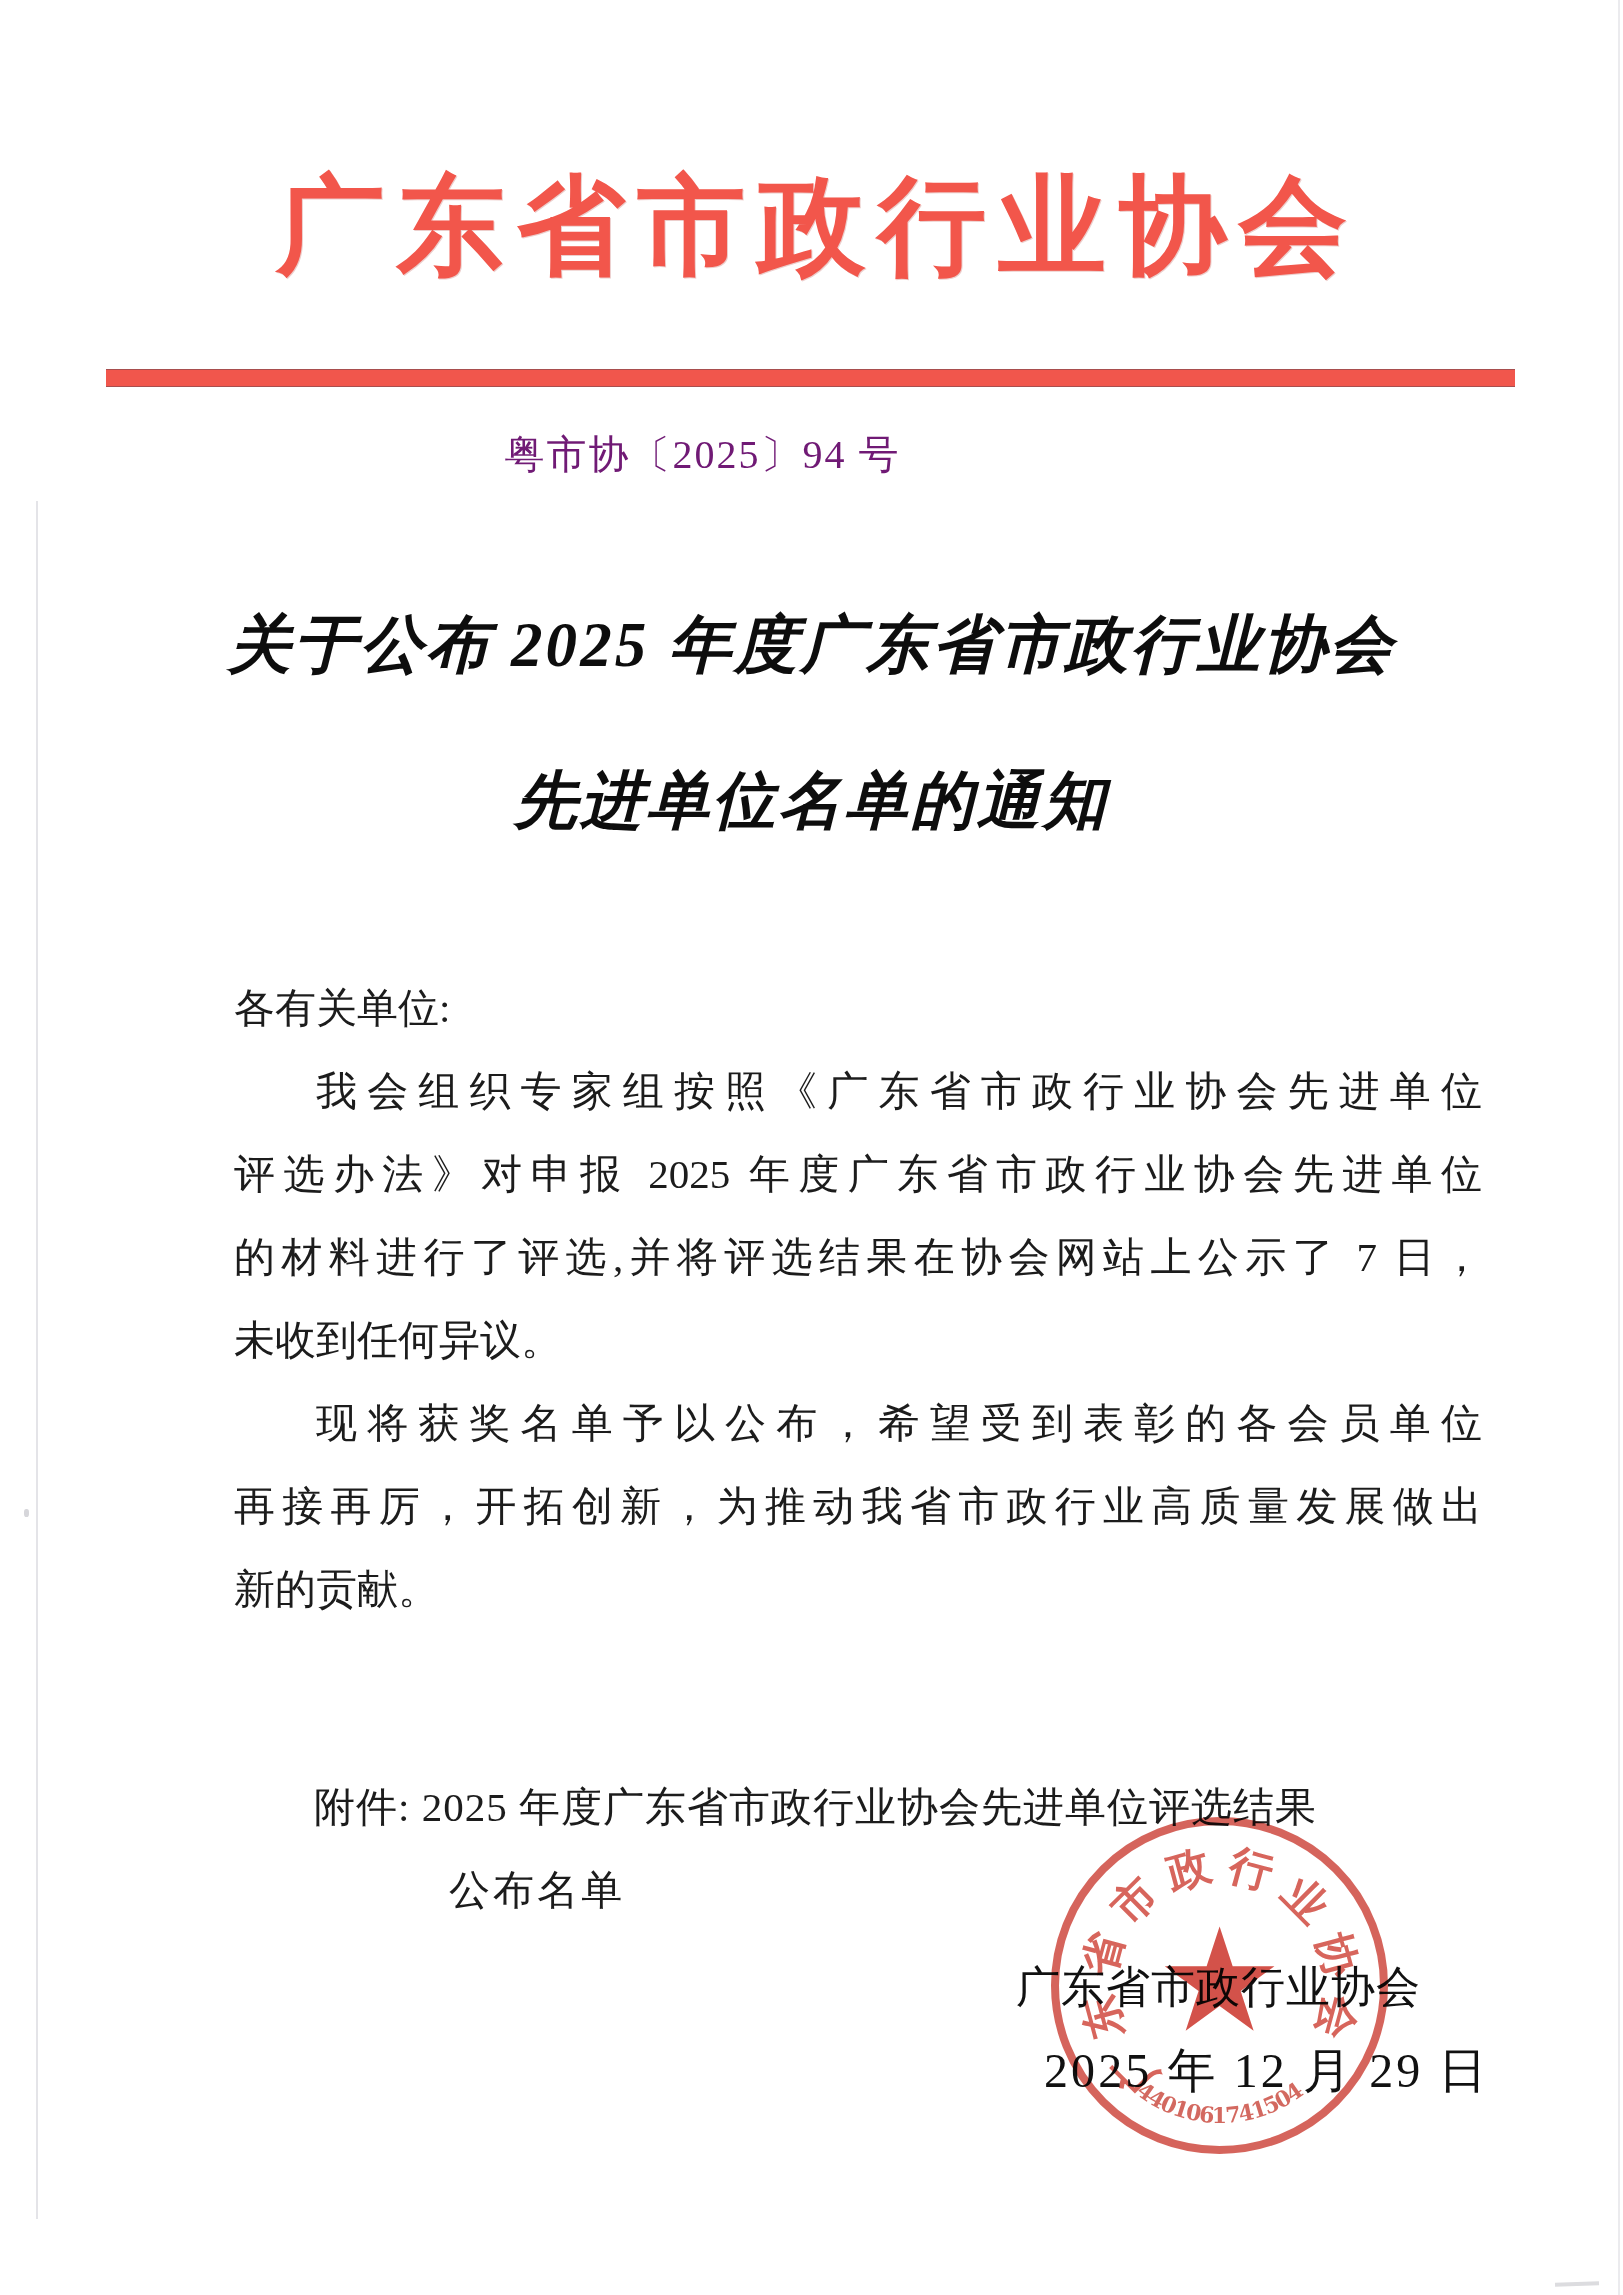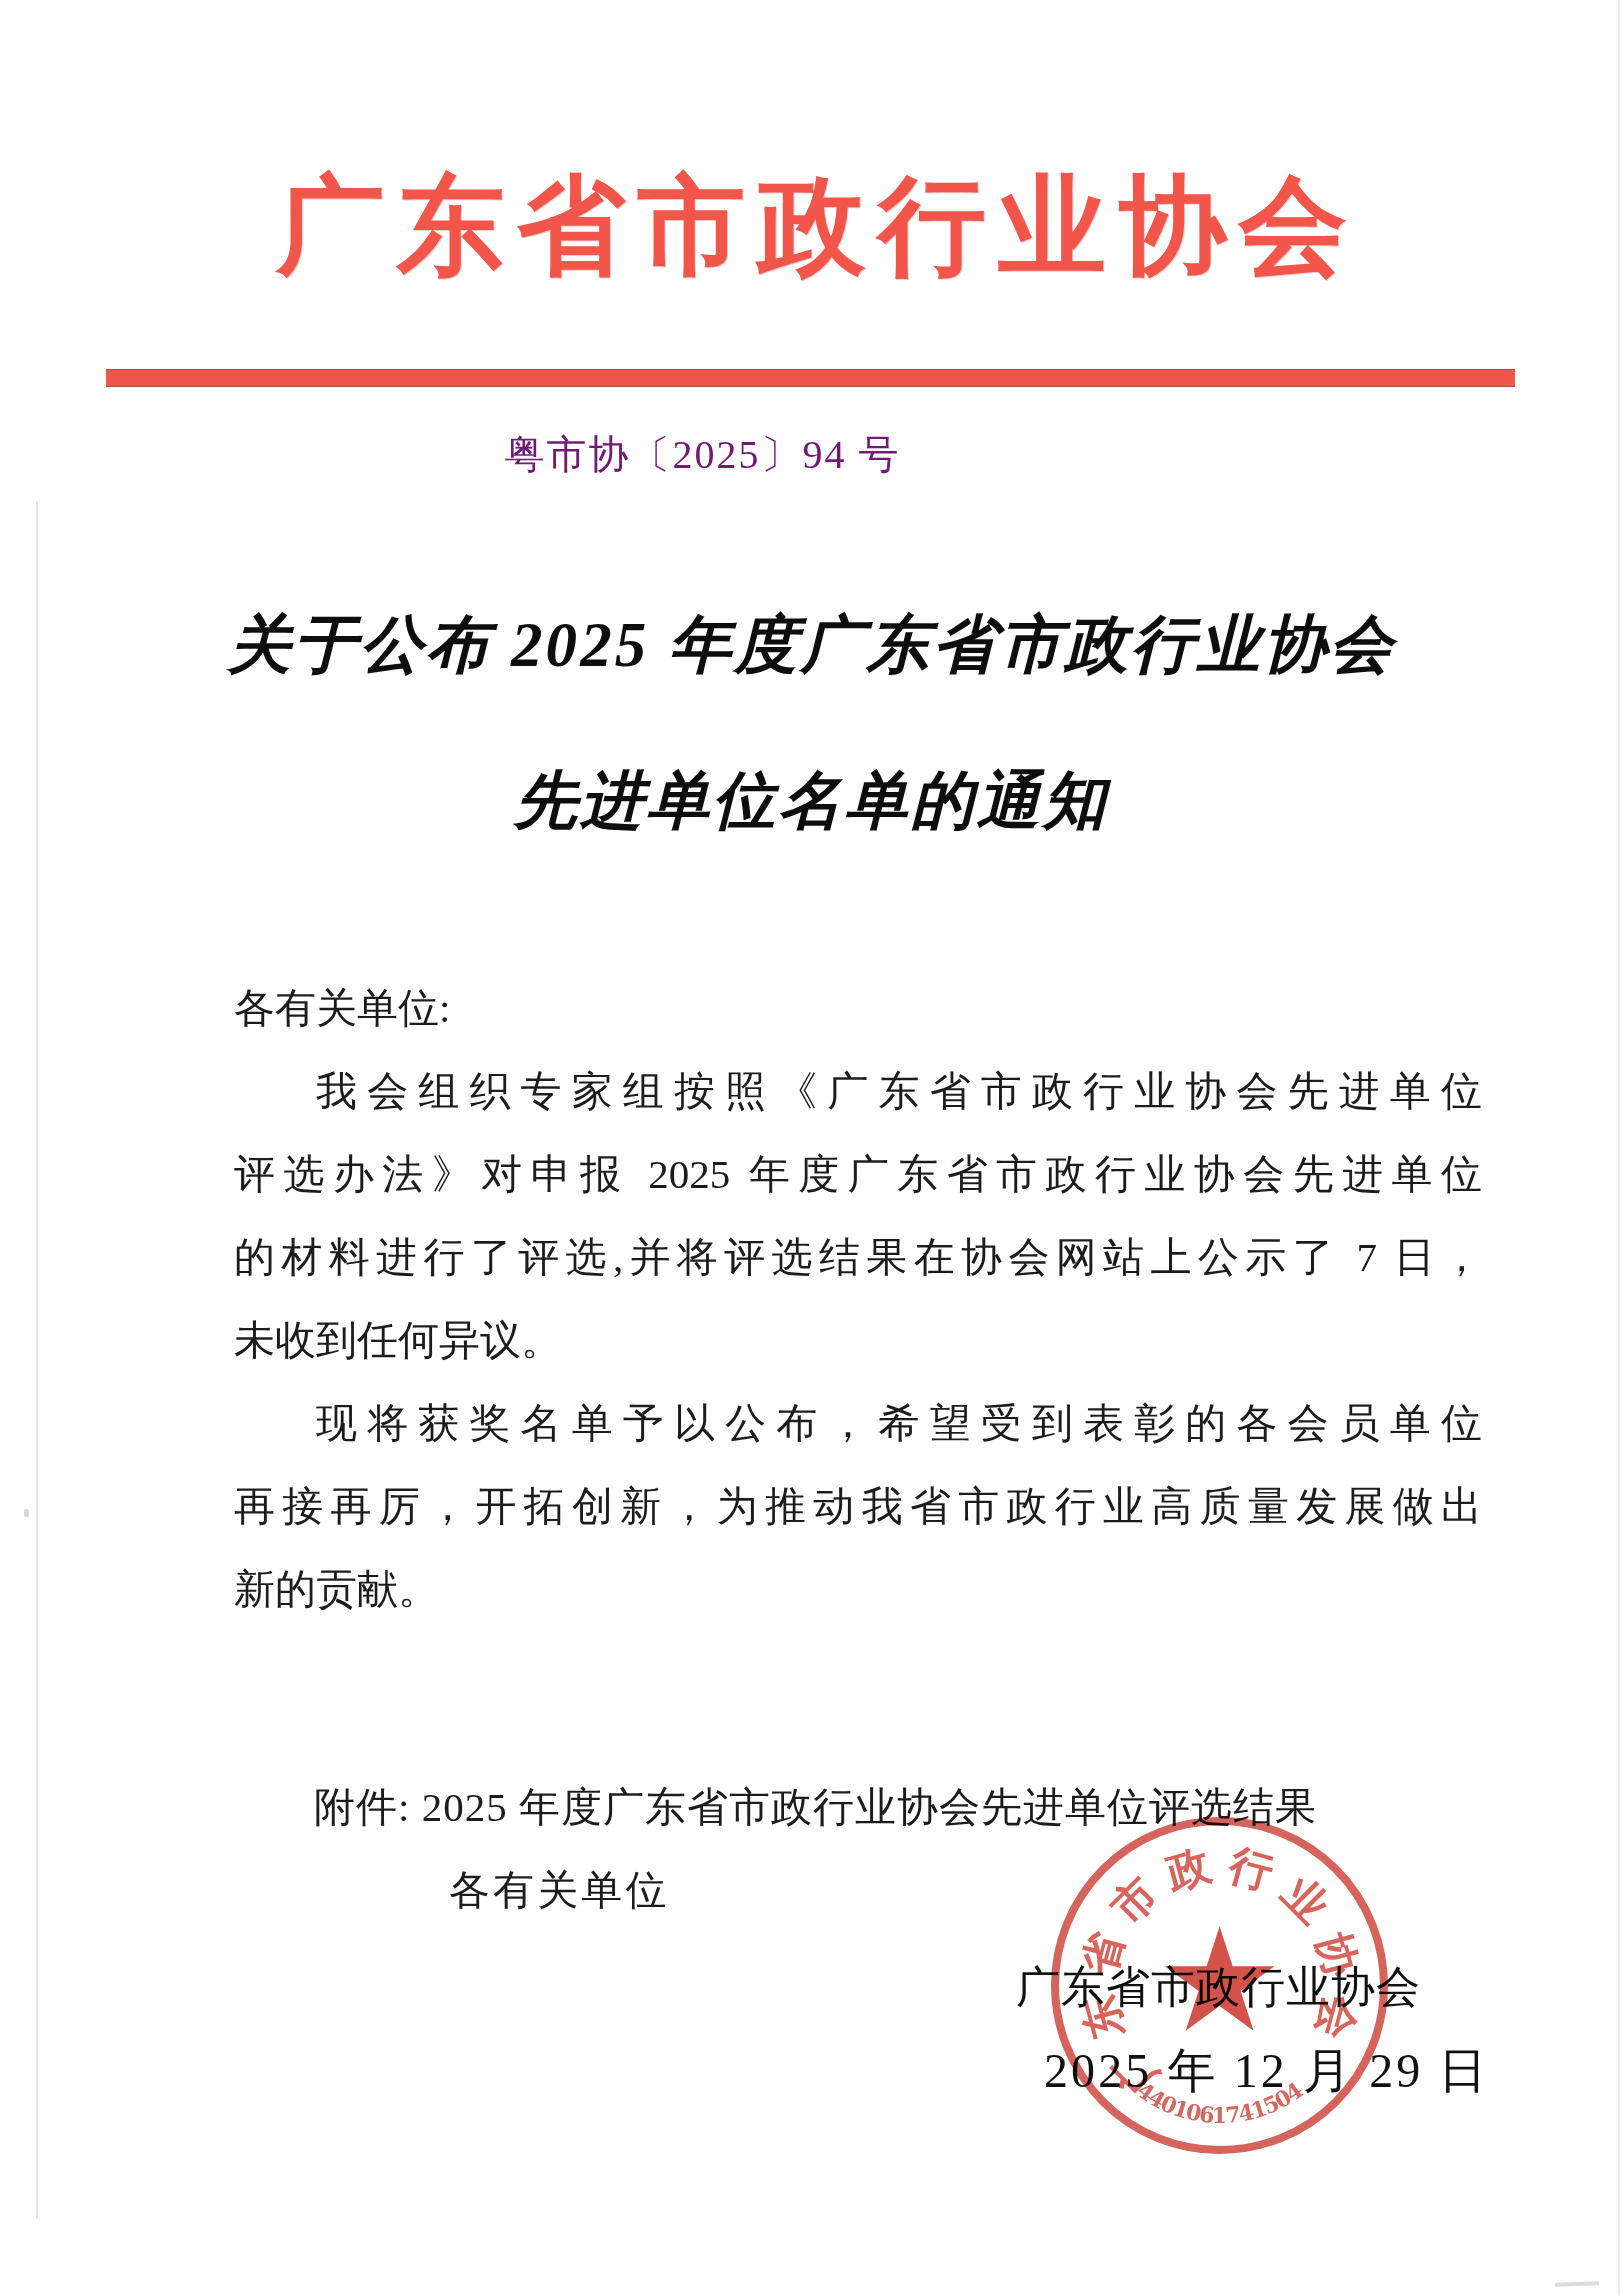--- a/index.html
+++ b/index.html
@@ -135,21 +135,21 @@
     <div class="body-line justify">评选办法》对申报 2025 年度广东省市政行业协会先进单位</div>
     <div class="body-line justify">的材料进行了评选,并将评选结果在协会网站上公示了 7 日，</div>
     <div class="body-line">未收到任何异议。</div>
     <div class="body-line justify indent">现将获奖名单予以公布，希望受到表彰的各会员单位</div>
     <div class="body-line justify">再接再厉，开拓创新，为推动我省市政行业高质量发展做出</div>
     <div class="body-line">新的贡献。</div>
   </div>
 
   <div class="attachment-block">
     <div class="attachment-line1">附件: 2025 年度广东省市政行业协会先进单位评选结果</div>
-    <div class="attachment-line2">各有关单位</div>
+    <div class="attachment-line2">公布名单</div>
   </div>
 
   <div class="signature-block">
     <div class="signature-org">广东省市政行业协会</div>
     <div class="signature-date">2025 年 12 月 29 日</div>
   </div>
 
   <div class="seal">
     <span class="seal-star">★</span>
     <div id="seal-ring-chars">

